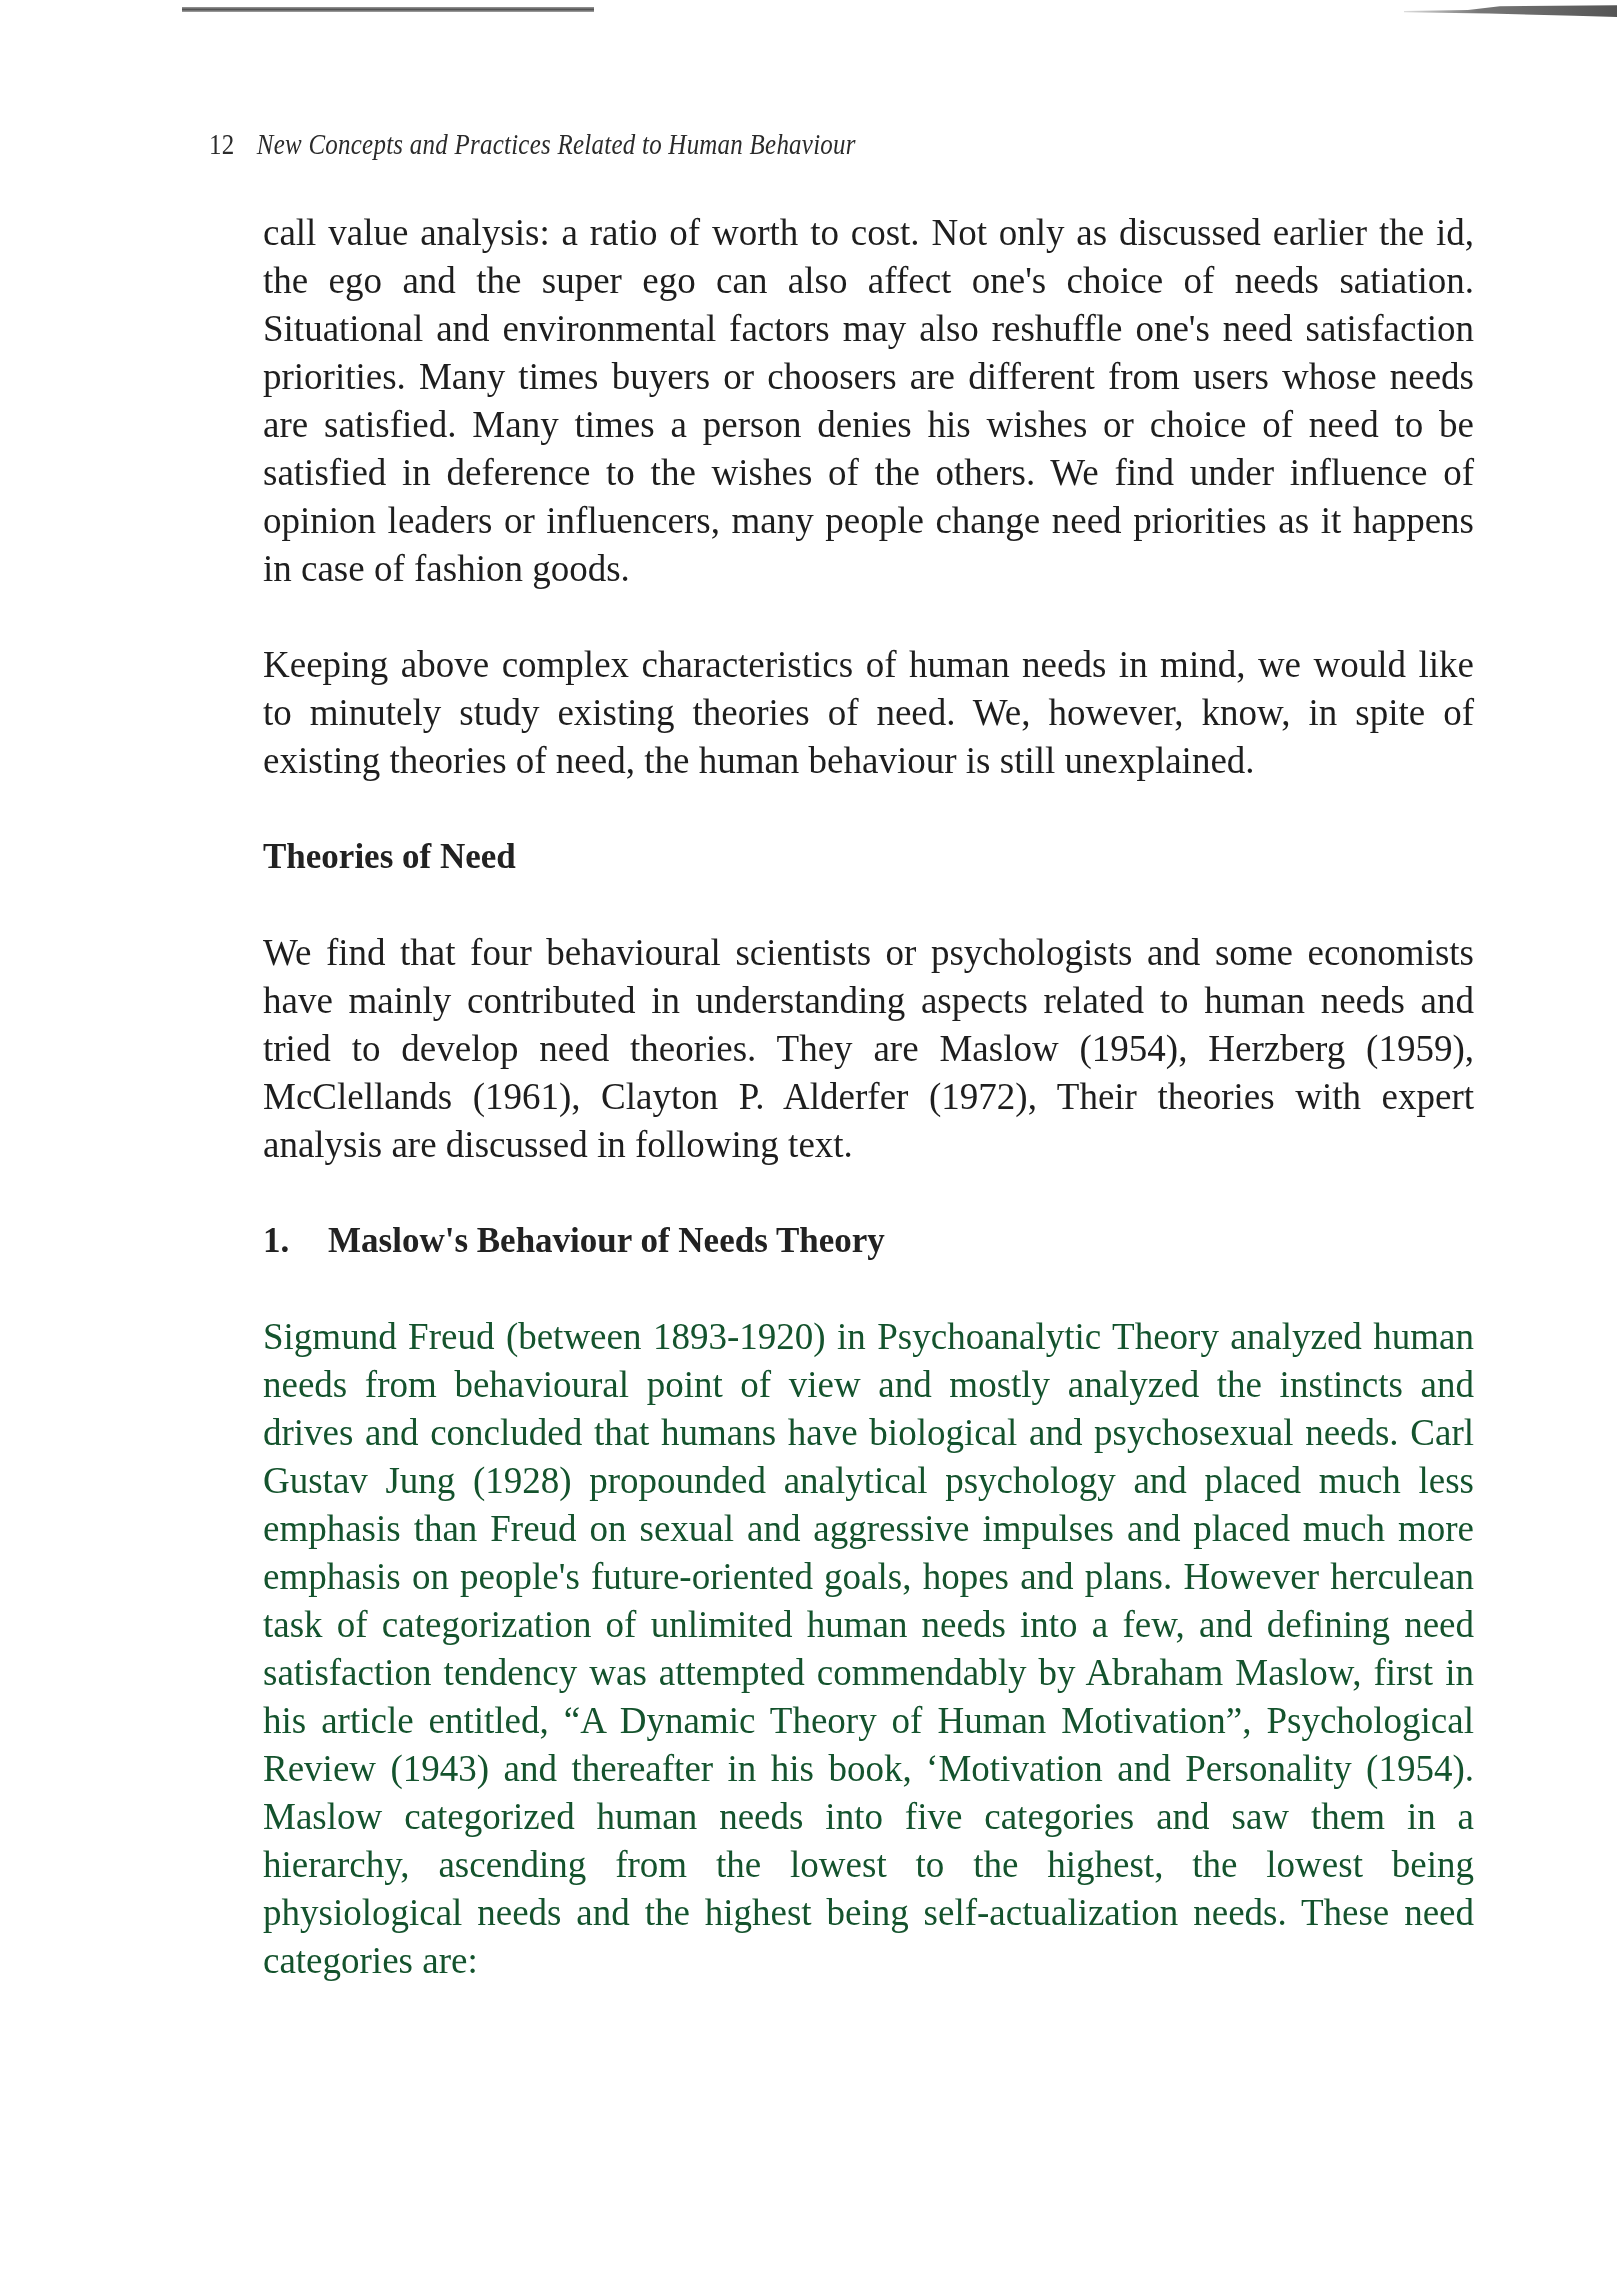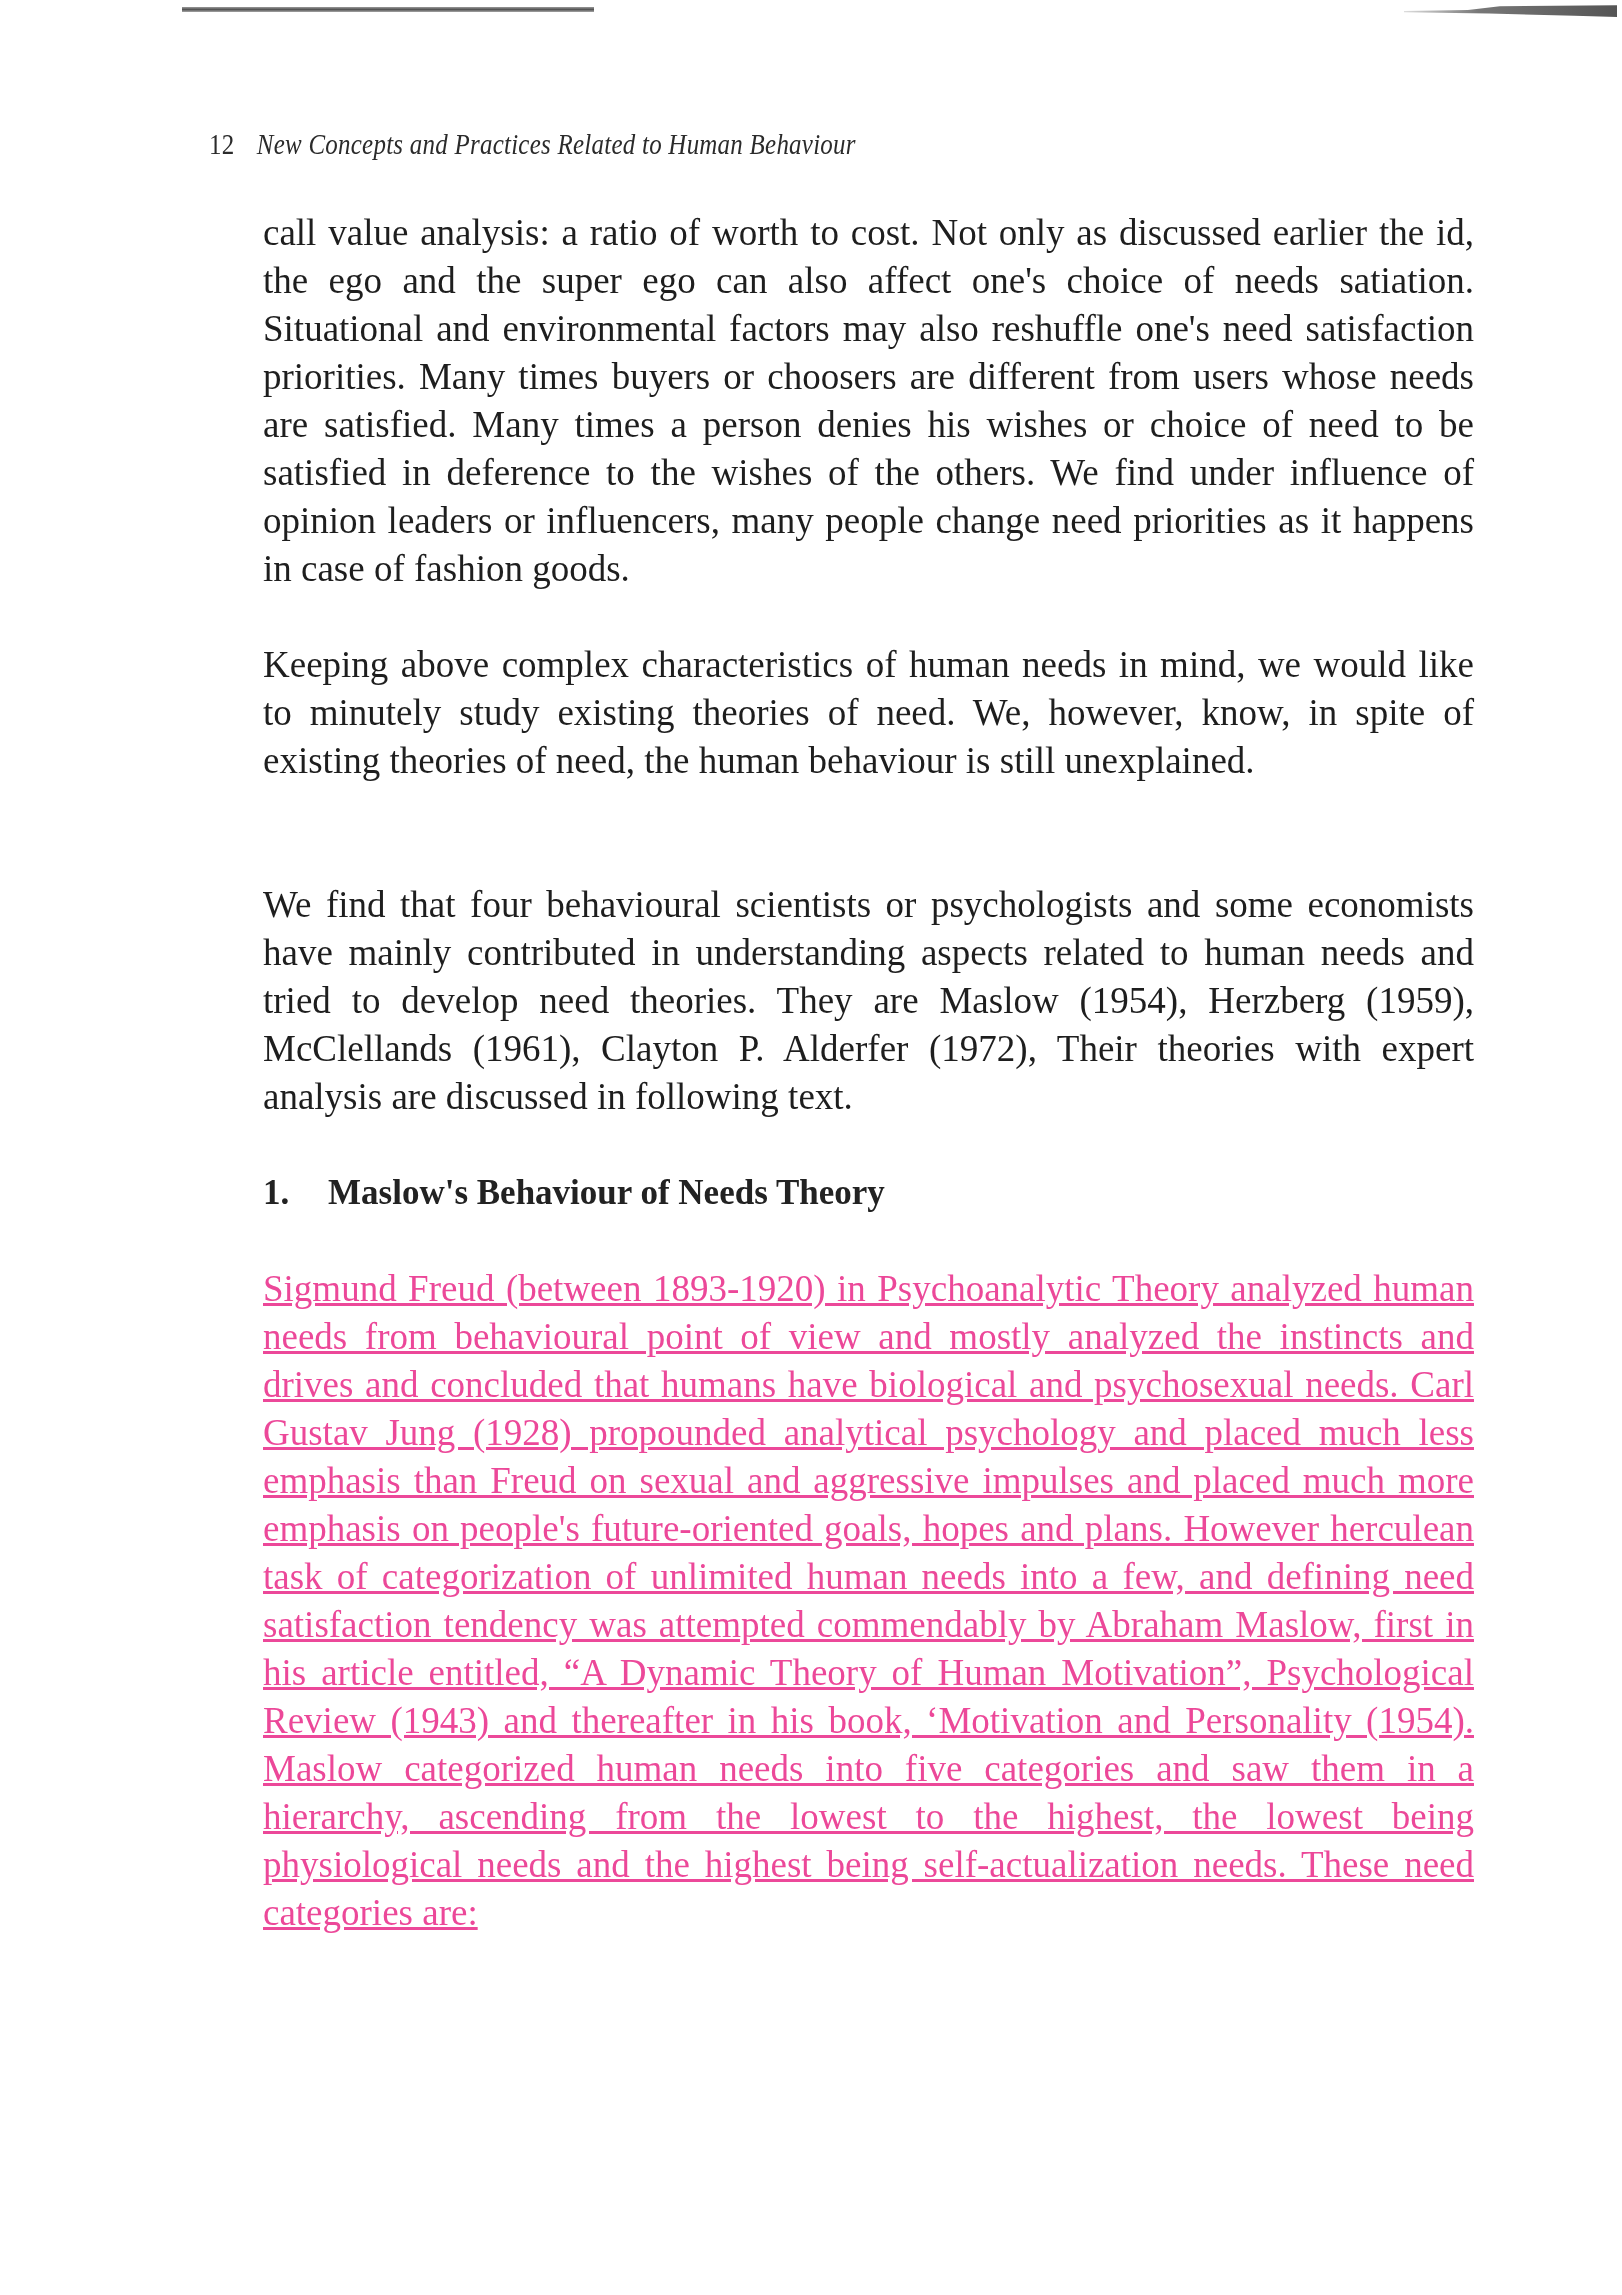--- a/index.html
+++ b/index.html
@@ -31,39 +31,40 @@
       margin: 0; font-size: 37px; line-height: 48px;
       text-align: justify; text-align-last: left;
       color: #1e1e1e;
     }
     .gap-1 { height: 48px; }
     .heading {
       margin: 0; font-size: 35px; line-height: 48px; font-weight: bold;
       color: #222;
     }
     .heading .num { display: inline-block; width: 65px; }
-    .dark { color: #ec4899; text-decoration: underline; }
+    .dark { color: #14532d; }
   </style>
 </head>
 <body>
 
 <div class="scan-rule-left"></div>
 <div class="scan-rule-right"></div>
 
 <div class="running-head">
   <span class="pg">12</span><span>New Concepts and Practices Related to Human Behaviour</span>
 </div>
 
 <div class="page-body">
   <p class="para">call value analysis: a ratio of worth to cost. Not only as discussed earlier the id, the ego and the super ego can also affect one's choice of needs satiation. Situational and environmental factors may also reshuffle one's need satisfaction priorities. Many times buyers or choosers are different from users whose needs are satisfied. Many times a person denies his wishes or choice of need to be satisfied in deference to the wishes of the others. We find under influence of opinion leaders or influencers, many people change need priorities as it happens in case of fashion goods.</p>
   <div class="gap-1"></div>
 
   <p class="para">Keeping above complex characteristics of human needs in mind, we would like to minutely study existing theories of need. We, however, know, in spite of existing theories of need, the human behaviour is still unexplained.</p>
   <div class="gap-1"></div>
 
+  <h2 class="heading">Theories of Need</h2>
   <div class="gap-1"></div>
 
   <p class="para">We find that four behavioural scientists or psychologists and some economists have mainly contributed in understanding aspects related to human needs and tried to develop need theories. They are Maslow (1954), Herzberg (1959), McClellands (1961), Clayton P. Alderfer (1972), Their theories with expert analysis are discussed in following text.</p>
   <div class="gap-1"></div>
 
   <h3 class="heading">
     <span class="num">1.</span><span>Maslow's Behaviour of Needs Theory</span>
   </h3>
   <div class="gap-1"></div>
 

